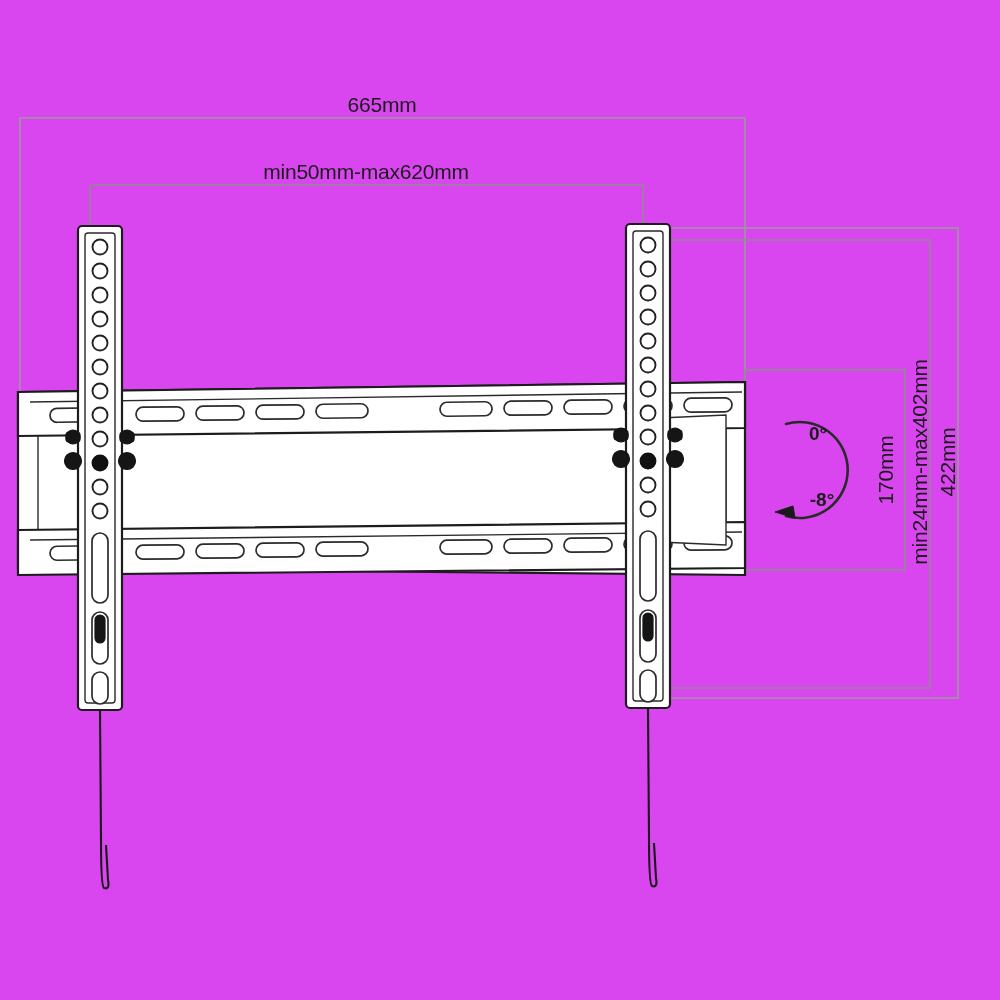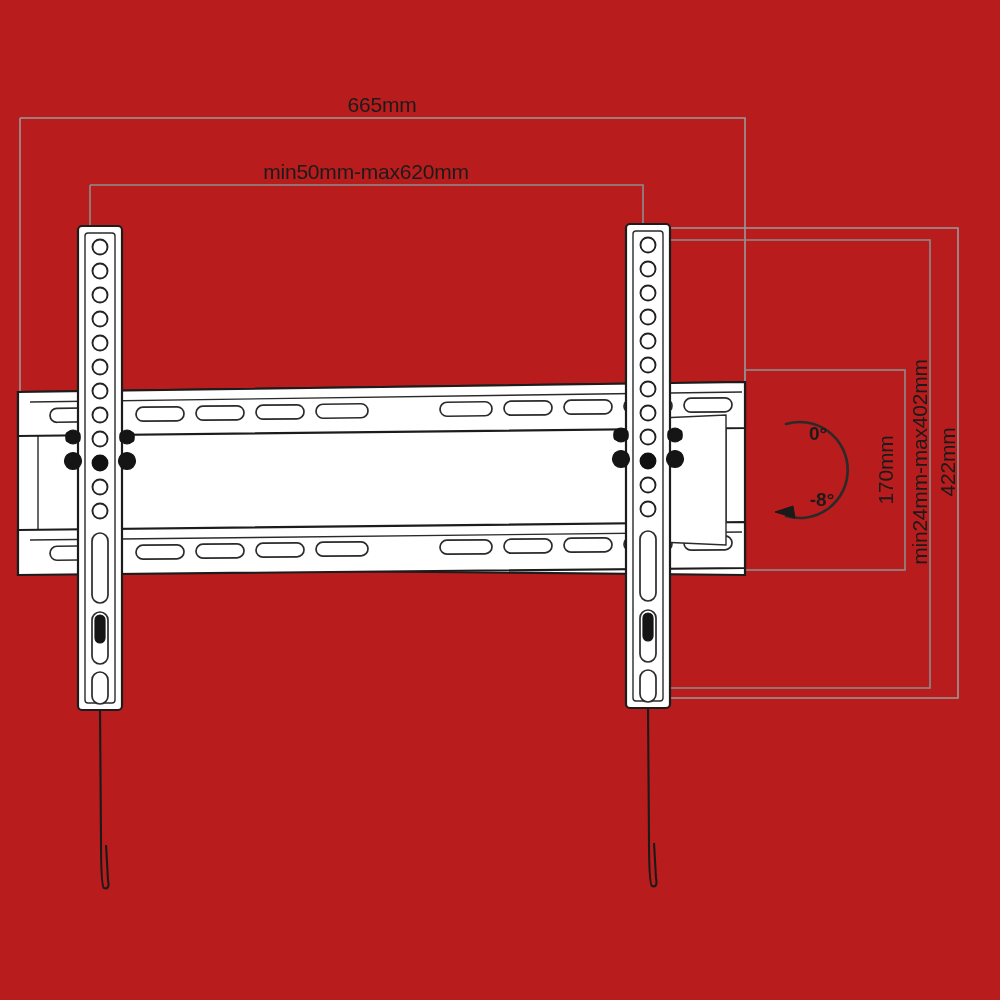--- a/index.html
+++ b/index.html
@@ -10,21 +10,21 @@
   body {
     width: 1000px;
     height: 1000px;
     font-family: "Liberation Sans", sans-serif;
     overflow: hidden;
   }
   #sheet {
     position: relative;
     width: 1000px;
     height: 1000px;
-    background: #b91c1c;
+    background: #d946ef;
   }
   svg#drawing {
     display: block;
     width: 1000px;
     height: 1000px;
   }
   .dim-line {
     fill: none;
     stroke: #8d8d8d;
     stroke-width: 1.6;

